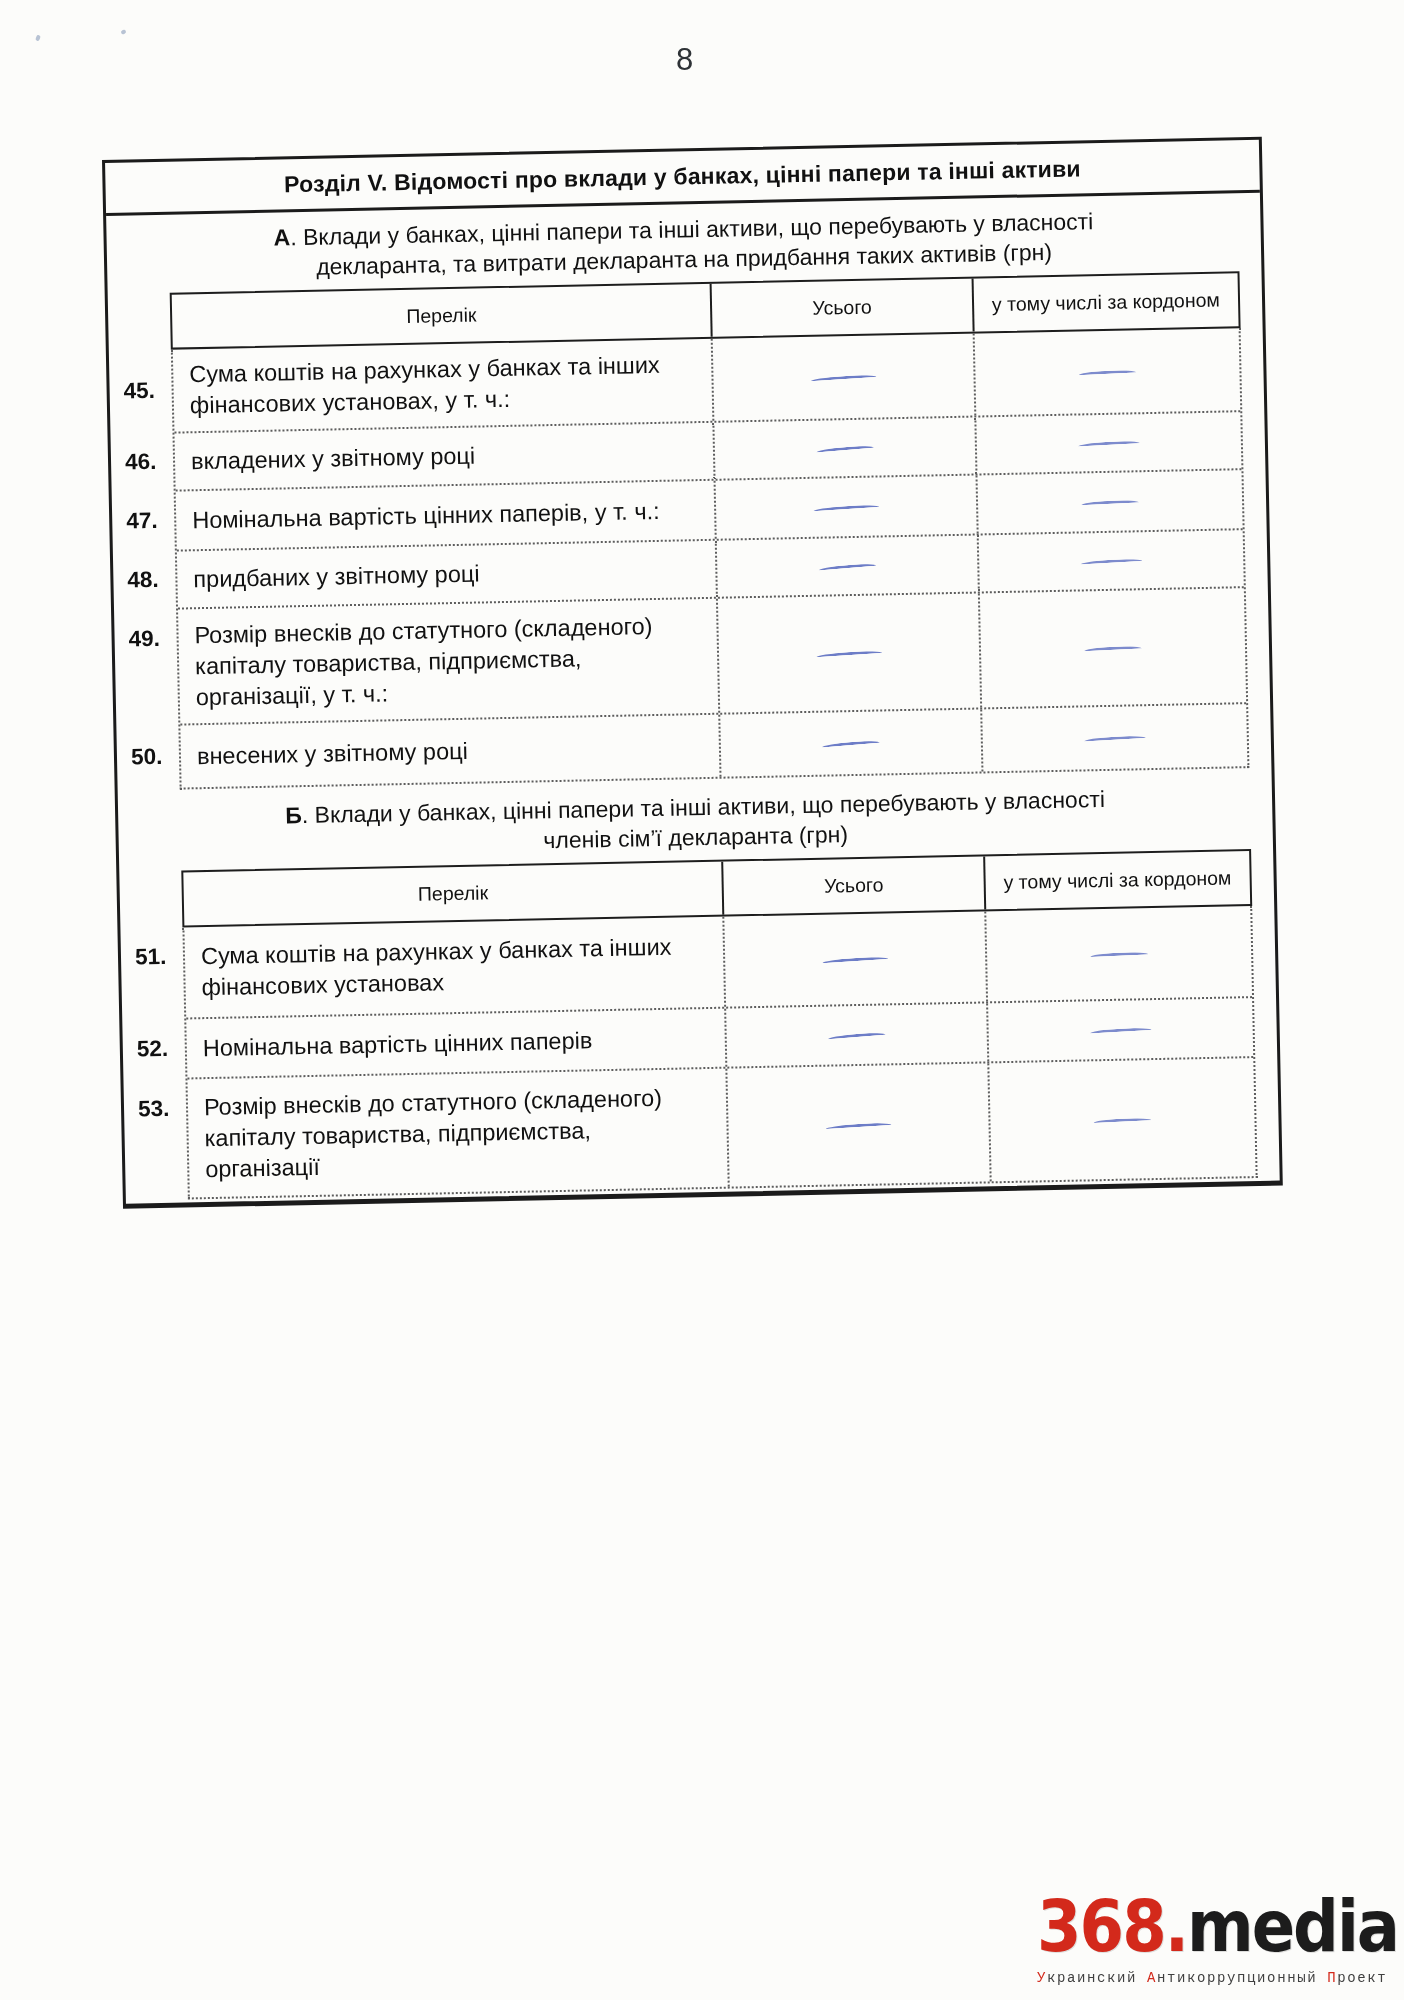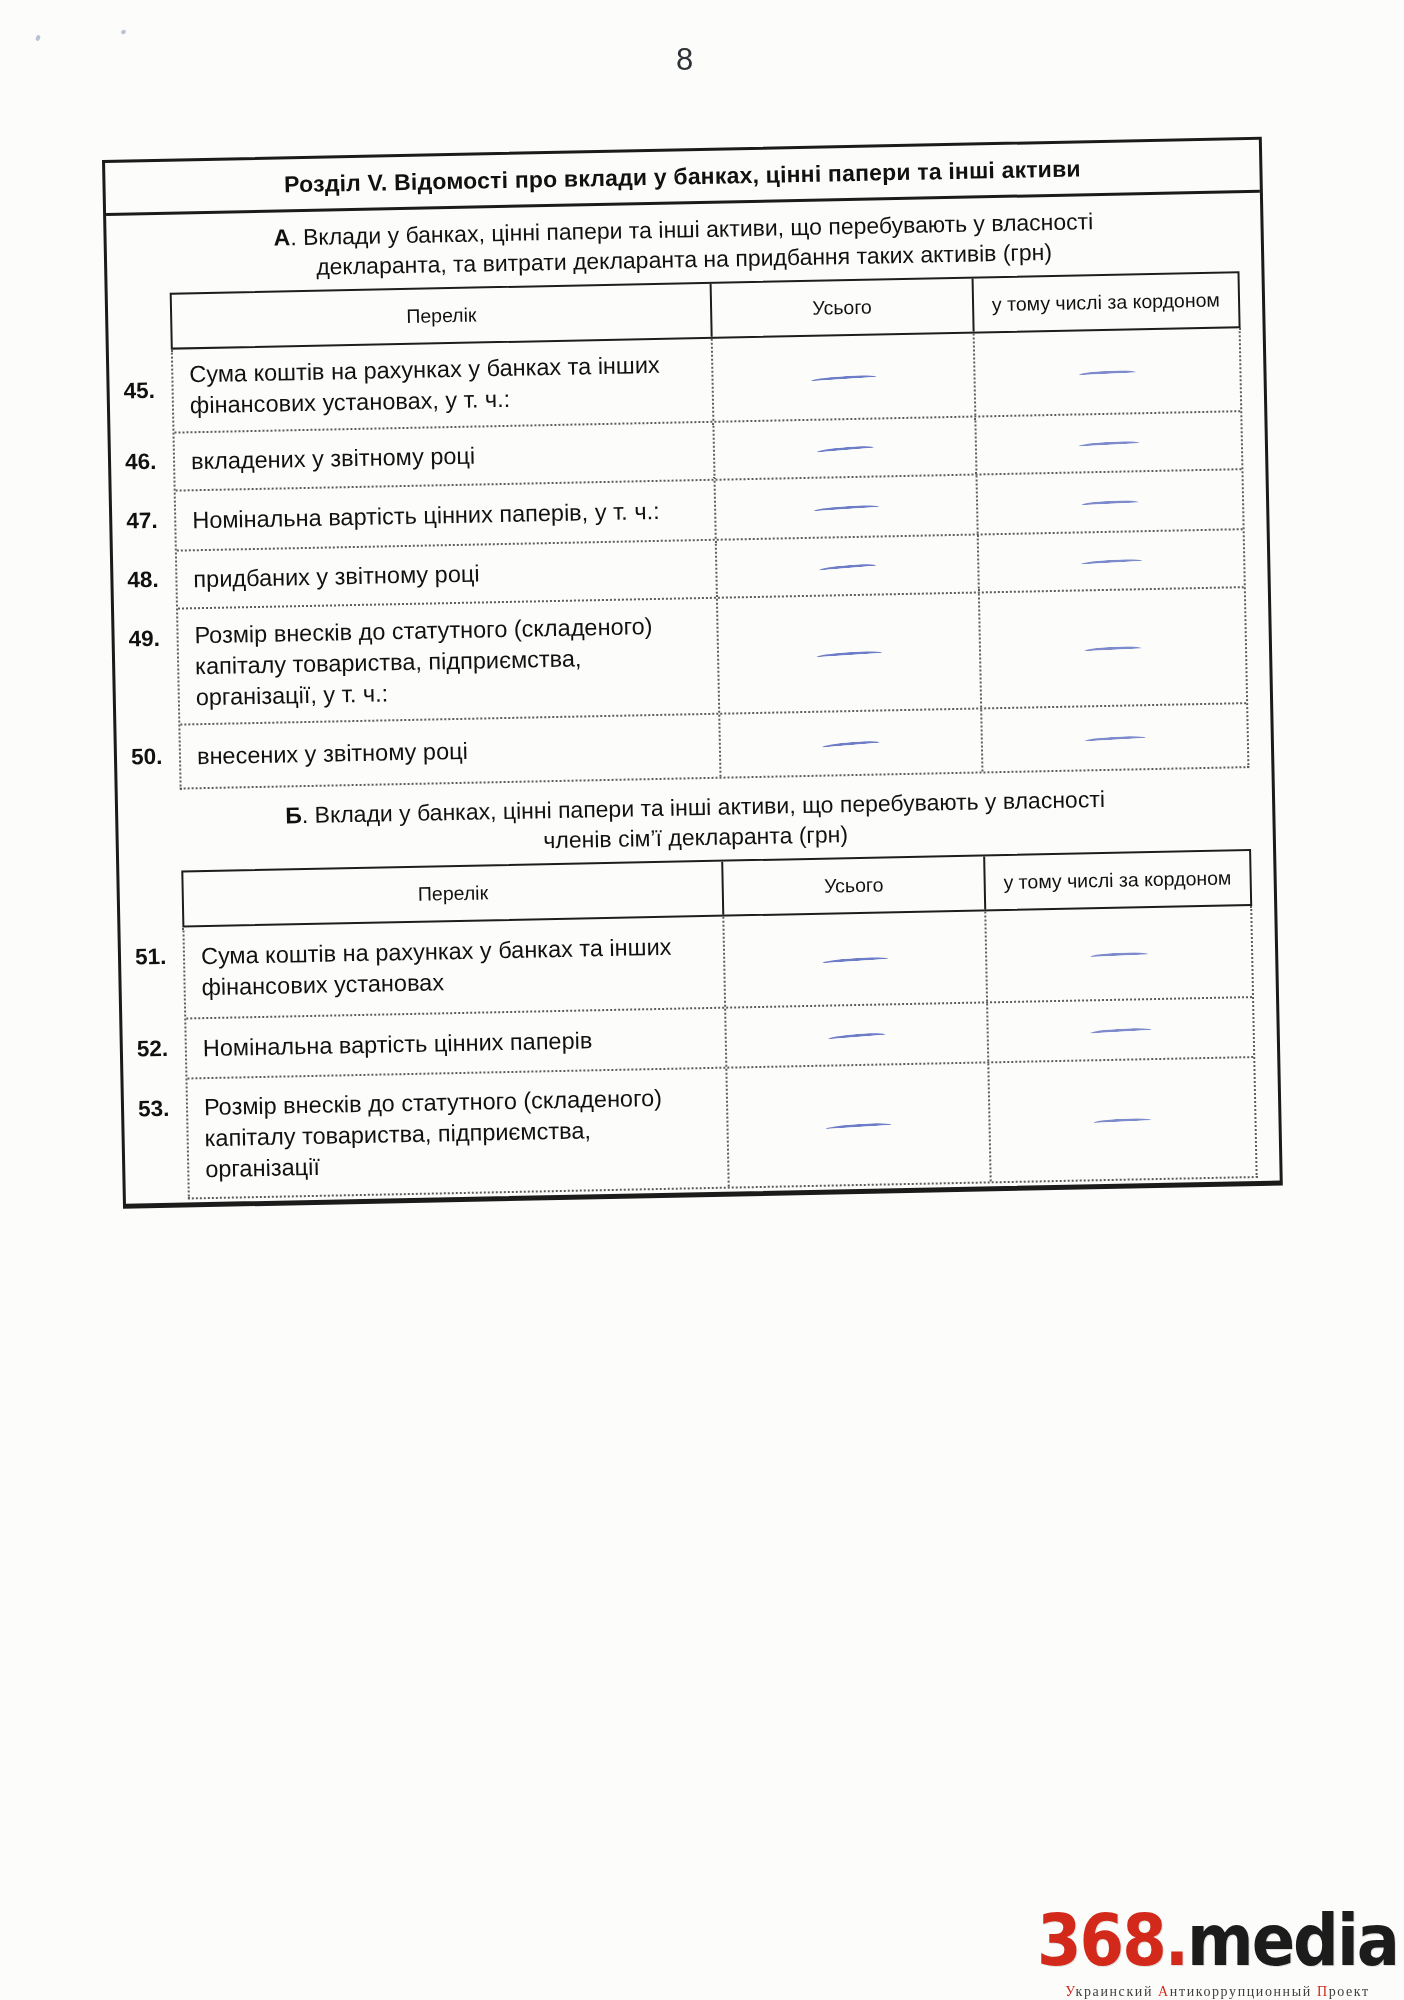--- a/index.html
+++ b/index.html
@@ -78,32 +78,32 @@
   .dash{
     display:block;width:66px;height:0;border-top:3.2px solid #5e70c2;
     border-radius:50% 50% 0 0 / 100% 100% 0 0;
     transform:rotate(-2.5deg);opacity:.9;
   }
   .c3 .dash{width:58px;transform:rotate(-1.5deg);opacity:.8;}
   .trow:nth-child(even) .c2 .dash{transform:rotate(-3.5deg);width:58px;}
   .trow:nth-child(even) .c3 .dash{transform:rotate(-2deg);width:62px;}
 
   
-  .wm{position:absolute;right:6px;bottom:0;text-align:center;}
+  .wm{position:absolute;right:6px;bottom:14px;text-align:left;}
   .wm-logo{
     font-family:"DejaVu Sans", sans-serif;font-weight:800;
     font-size:64px;line-height:64px;letter-spacing:-2px;
     transform:scaleY(1.12);transform-origin:bottom right;
     text-shadow:1px 1px 0 rgba(0,0,0,.12);
     white-space:nowrap;
   }
   .wm-logo .red{color:#d3291b;}
   .wm-logo .blk{color:#1c1c1c;}
   .wm-sub{
-    margin-top:8px;font-family:Liberation Serif, serif;
+    margin-top:8px;font-family:Liberation Mono, monospace;
     font-size:14px;letter-spacing:1.6px;color:#3f3f3f;white-space:nowrap;
   }
   .wm-sub .ini{color:#d3291b;}
 </style>
 </head>
 <body>
 
 <div class="page-number">8</div>
 
 <div class="speck s1"></div>

